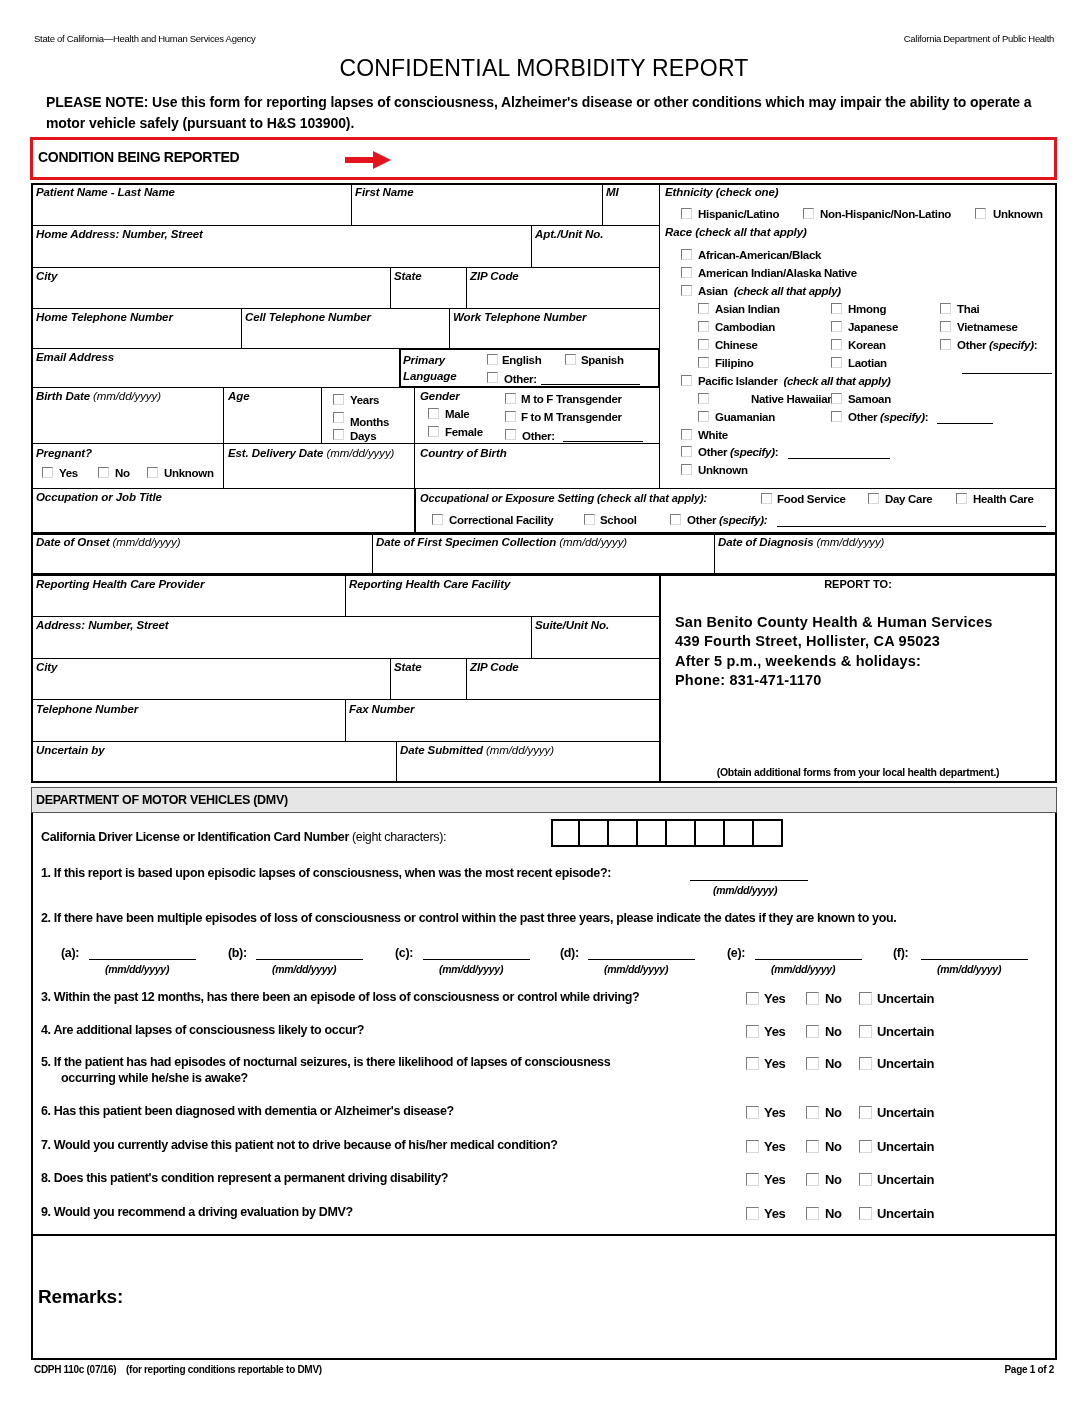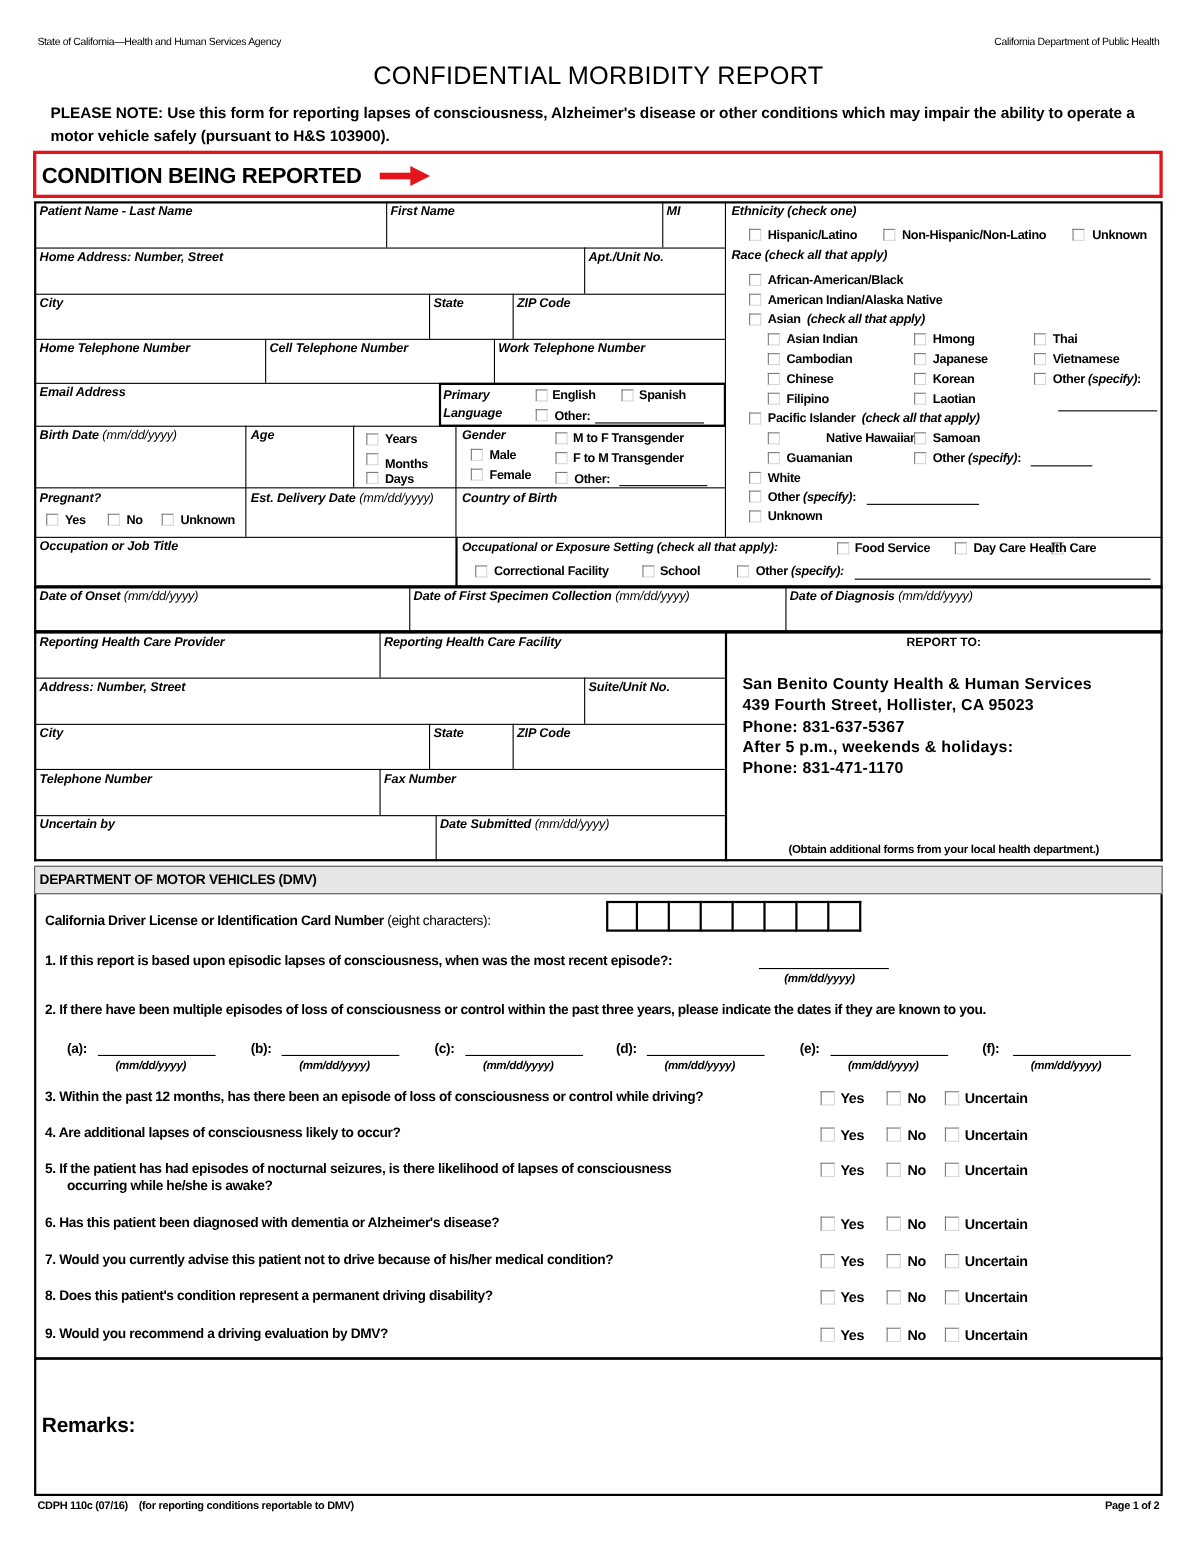--- a/index.html
+++ b/index.html
@@ -3,21 +3,21 @@
 <meta charset="utf-8">
 <style>
   html, body { margin: 0; padding: 0; background: #ffffff; }
   body { width: 1088px; height: 1408px; position: relative; overflow: hidden;
          font-family: "Liberation Sans", sans-serif; color: #000; }
   .abs { position: absolute; }
   .hdr-small { font-size: 9.5px; letter-spacing: -0.3px; }
   .title { font-size: 23px; letter-spacing: 0.2px; }
   .note { font-size: 14px; font-weight: bold; line-height: 21px; letter-spacing: -0.1px; }
   .cond-box { border: 3px solid #e3141b; box-sizing: border-box; }
-  .cond-text { font-size: 20px; font-weight: bold; letter-spacing: -0.3px; }
+  .cond-text { font-size: 14px; font-weight: bold; letter-spacing: -0.3px; }
   .arrow { position: absolute; }
   .box { border: 1px solid #000; box-sizing: border-box; }
   .lbl { font-size: 11.5px; font-weight: bold; font-style: italic; position: absolute; white-space: nowrap; letter-spacing: -0.1px; }
   .lbl .ni { font-weight: normal; }
   .opt { font-size: 11.5px; font-weight: bold; position: absolute; white-space: nowrap; letter-spacing: -0.3px; }
   .opt i { font-style: italic; }
   .cb { position: absolute; width: 11px; height: 11px; box-sizing: border-box;
         border-top: 1px solid #7a7a7a; border-left: 1px solid #7a7a7a;
         border-right: 1px solid #d8d8d8; border-bottom: 1px solid #d8d8d8; background: #fff; cursor: pointer; }
   .vline { position: absolute; background: #000; width: 1px; }
@@ -148,21 +148,21 @@
 
 <div class="vline" style="left:414px;top:488px;height:45px;width:2px;"></div>
 <span class="lbl" style="left:36px;top:491px;">Occupation or Job Title</span>
 <input class="fld" style="left: 34px; top: 507px; width: 377px; height: 22px;">
 <span class="lbl" style="left:420px;top:492px;font-size:11px;">Occupational or Exposure Setting (check all that apply):</span>
 <span class="cb" style="left:761px;top:493px;"></span>
 <span class="opt" style="left:777px;top:493px;">Food Service</span>
 <span class="cb" style="left:868px;top:493px;"></span>
 <span class="opt" style="left:885px;top:493px;">Day Care</span>
 <span class="cb" style="left:956px;top:493px;"></span>
-<span class="opt" style="left:936px;top:493px;">Health Care</span>
+<span class="opt" style="left:973px;top:493px;">Health Care</span>
 <span class="cb" style="left:432px;top:514px;"></span>
 <span class="opt" style="left:449px;top:514px;">Correctional Facility</span>
 <span class="cb" style="left:584px;top:514px;"></span>
 <span class="opt" style="left:600px;top:514px;">School</span>
 <span class="cb" style="left:670px;top:514px;"></span>
 <span class="opt" style="left:687px;top:514px;"><span>Other</span> <i>(specify):</i></span>
 <span class="uline" style="left:777px;top:526px;width:269px;"></span>
 
 <span class="lbl" style="left:665px;top:186px;">Ethnicity (check one)</span>
 <span class="cb" style="left:681px;top:208px;"></span>
@@ -274,21 +274,20 @@
 <div class="vline" style="left:396px;top:741px;height:42px;"></div>
 <span class="lbl" style="left:36px;top:744px;">Uncertain by</span>
 <input class="fld" style="left: 34px; top: 760px; width: 359px; height: 20px;">
 <span class="lbl" style="left:400px;top:744px;"><span>Date Submitted</span> <span class="ni">(mm/dd/yyyy)</span></span>
 <input class="fld" style="left: 399px; top: 760px; width: 258px; height: 20px;">
 
 <div class="abs" style="left:661px;top:578px;width:394px;text-align:center;font-size:11px;font-weight:bold;">REPORT TO:</div>
 <div class="abs report-to" style="left:675px;top:613px;">
   <div>San Benito County Health &amp; Human Services</div>
   <div>439 Fourth Street, Hollister, CA 95023</div>
-  <div>Phone: 831-637-5367</div>
   <div>After 5 p.m., weekends &amp; holidays:</div>
   <div>Phone: 831-471-1170</div>
 </div>
 <div class="abs" style="left:661px;top:766px;width:394px;text-align:center;font-size:10.5px;font-weight:bold;letter-spacing:-0.3px;">(Obtain additional forms from your local health department.)</div>
 
 <div class="abs" style="left:31px;top:787px;width:1026px;height:26px;border:1px solid #555;box-sizing:border-box;background:#e6e6e6;">
   <span class="abs" style="left:4px;top:5px;font-size:12.5px;font-weight:bold;letter-spacing:-0.3px;">DEPARTMENT OF MOTOR VEHICLES (DMV)</span>
 </div>
 <div class="abs" style="left:31px;top:813px;width:1026px;height:423px;border:2px solid #000;border-top:none;box-sizing:border-box;"></div>
 

